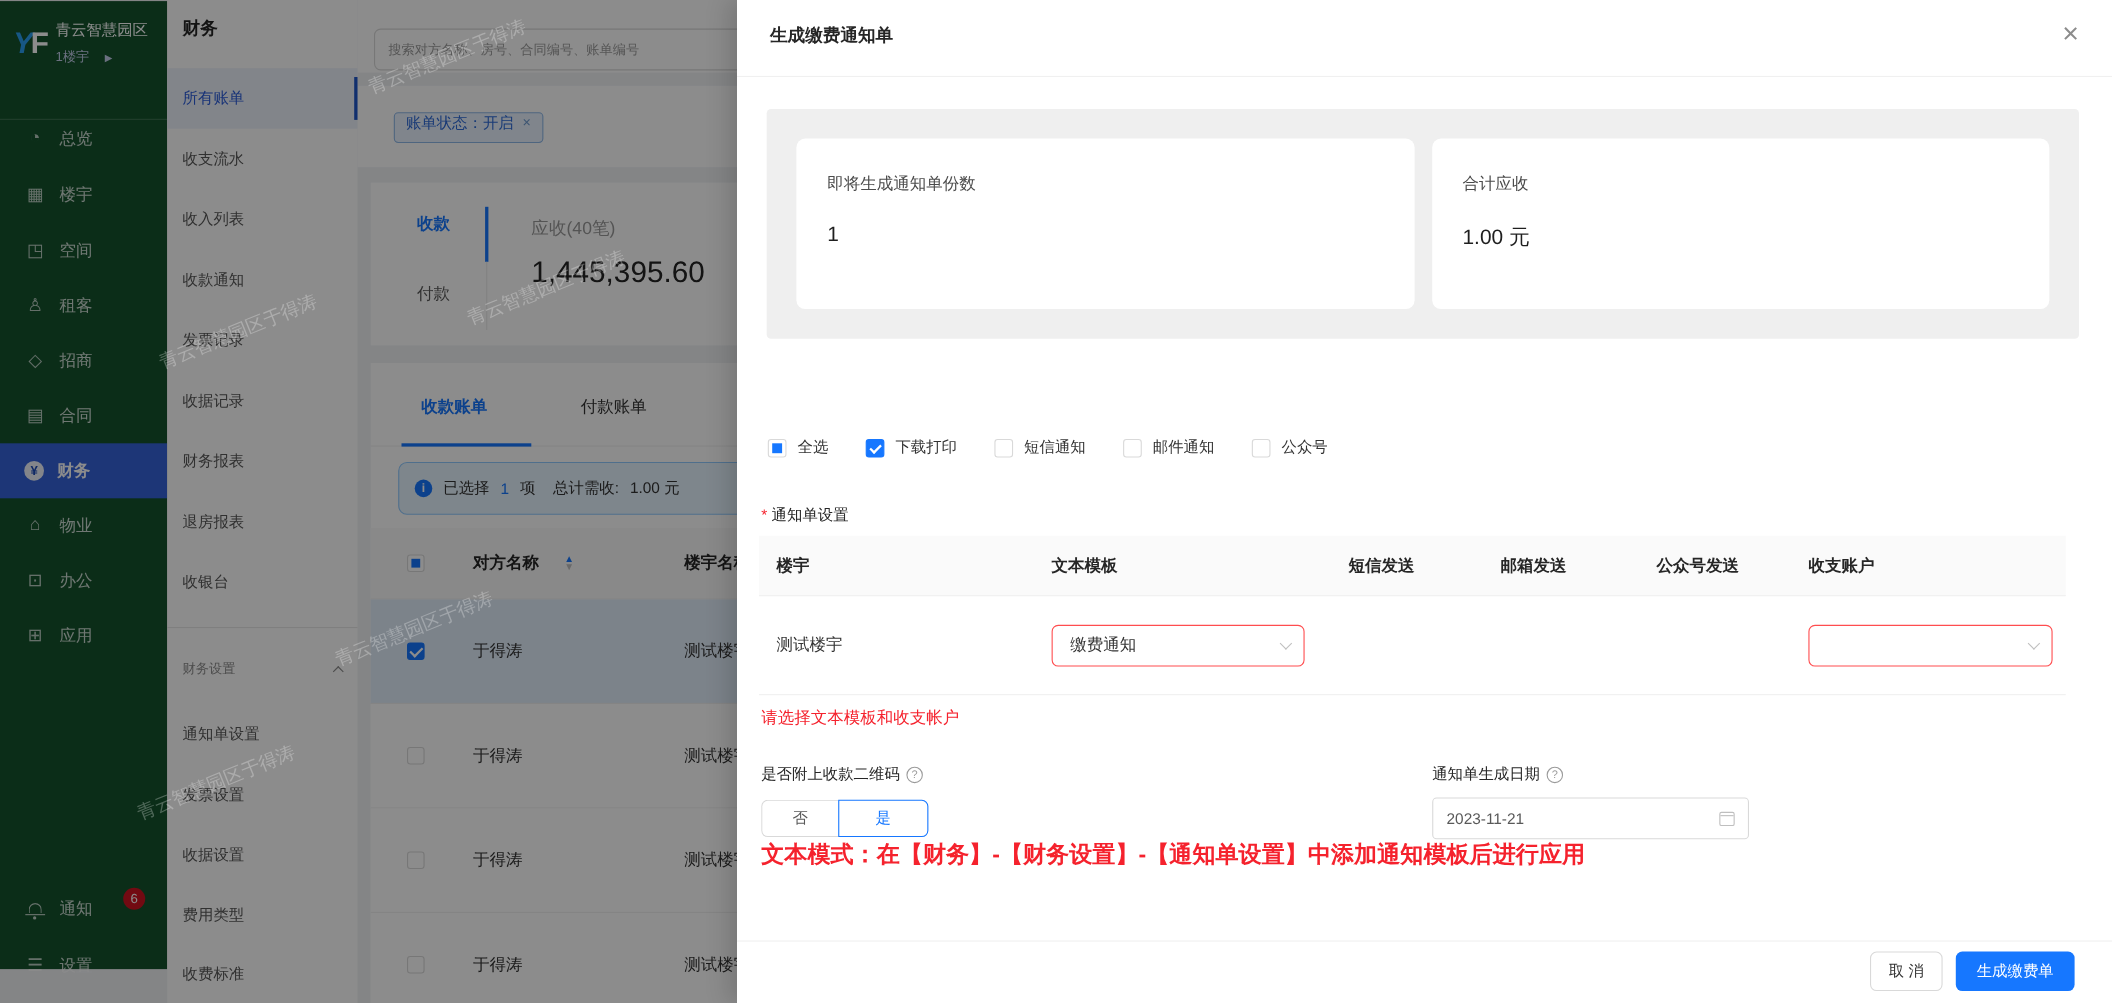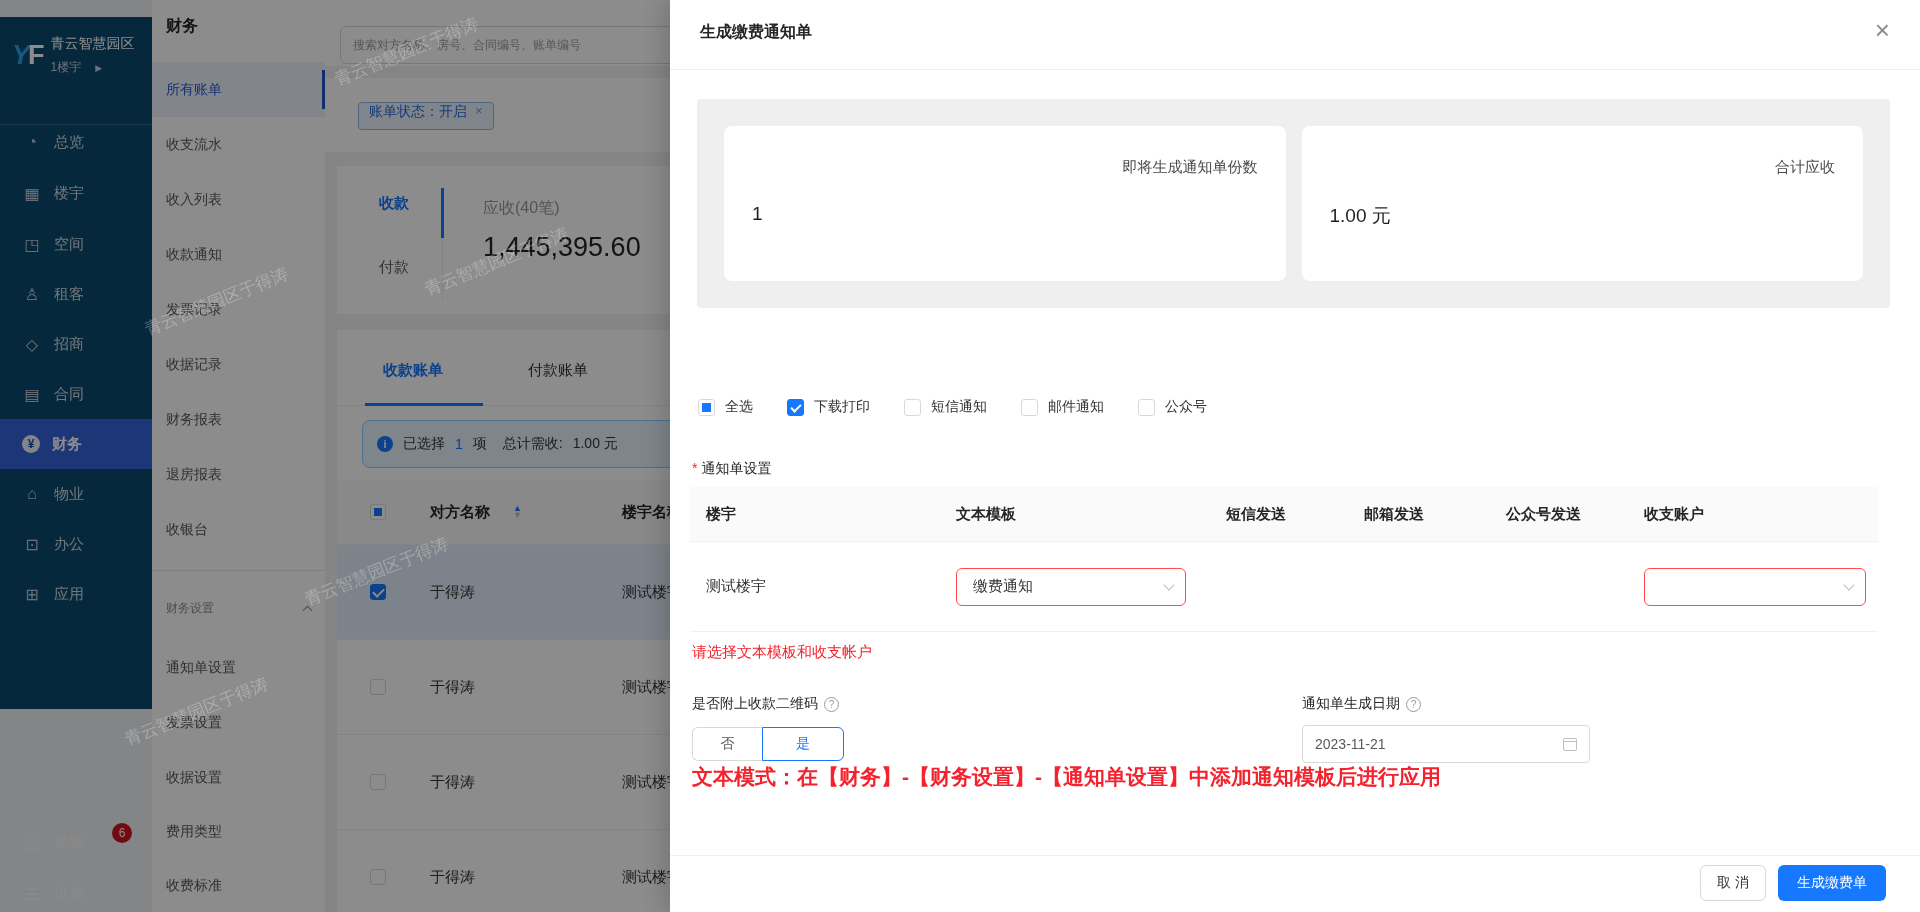--- a/index.html
+++ b/index.html
@@ -1,21 +1,21 @@
 <!DOCTYPE html>
 <html><head>
 <meta charset="utf-8">
 <style>
   html,body{margin:0;padding:0;background:#000;}
   *{box-sizing:border-box;font-family:"Liberation Sans","DejaVu Sans",sans-serif;}
   .screen{position:relative;width:1920px;height:912px;overflow:hidden;background:#f0f2f5;}
   .abs{position:absolute;}
 
   
-  .sidebar{left:0;top:17px;width:152px;height:692px;background:#0c4a6e;color:#cfd8ef;z-index:10;}
+  .sidebar{left:0;top:1px;width:152px;height:880px;background:#14532d;color:#cfd8ef;z-index:10;}
   .logo-row{position:absolute;left:12px;top:18px;display:flex;align-items:center;gap:8px;}
   .logo-mark{font-size:27px;font-weight:900;letter-spacing:-2px;color:#fff;}
   .logo-mark .y{color:#2b9ff0;font-style:italic;}
   .logo-text{width:86px;overflow:hidden;}
   .logo-name{font-size:14px;color:#fff;white-space:nowrap;}
   .logo-sub{font-size:12px;color:#c3cdea;margin-top:6px;white-space:nowrap;}
   .logo-caret{font-size:9px;color:#c3cdea;margin-left:14px;}
   .side-divider{position:absolute;left:0;top:107px;width:152px;height:1px;background:rgba(255,255,255,0.18);}
   .nav-item{position:absolute;left:0;width:152px;height:50px;display:flex;align-items:center;padding-left:22px;gap:12px;font-size:15px;color:rgba(255,255,255,0.78);cursor:pointer;}
   .nav-item .ic{width:20px;text-align:center;font-size:16px;color:rgba(255,255,255,0.7);}
@@ -79,21 +79,21 @@
   .mask{left:0;top:0;width:1920px;height:912px;background:rgba(0,0,0,0.45);z-index:40;}
   .wm{position:absolute;color:rgba(255,255,255,0.28);font-size:17px;transform:rotate(-22deg);z-index:45;white-space:nowrap;}
 
   
   .drawer{left:670px;top:0;width:1250px;height:912px;background:#fff;z-index:60;box-shadow:-8px 0 20px rgba(0,0,0,0.15);}
   .dr-header{position:absolute;left:0;top:0;width:1250px;height:70px;border-bottom:1px solid #f0f0f0;}
   .dr-title{position:absolute;left:30px;top:22px;font-size:16px;font-weight:600;color:#262626;}
   .dr-close{position:absolute;right:30px;top:17px;font-size:26px;color:#8c8c8c;cursor:pointer;line-height:1;}
   .sum-panel{position:absolute;left:27px;top:99px;width:1193px;height:209px;background:#efefef;border-radius:4px;display:flex;gap:16px;padding:27px;}
   .sum-card{flex:1;background:#fff;border-radius:8px;padding:32px 28px;}
-  .sum-label{font-size:15px;color:#4b4b4b;text-align:right;}
+  .sum-label{font-size:15px;color:#4b4b4b;}
   .sum-value{font-size:19px;color:#1f1f1f;margin-top:26px;}
   .req{color:#f5222d;margin-right:4px;}
   .fld-label{font-size:14px;color:#262626;}
   .red-hint{font-size:21px;font-weight:700;color:#f5222d;}
   .notify-row{position:absolute;left:22px;top:340px;display:flex;align-items:center;gap:10px;}
   .cbx-row{position:absolute;left:28px;top:398px;display:flex;align-items:center;gap:10px;font-size:14px;color:#333;}
   .cbx-row .gap{width:14px;}
   .cbx{width:17px;height:17px;border:1px solid #d9d9d9;border-radius:3px;background:#fff;position:relative;}
   .cbx.ind::after{content:'';position:absolute;left:3px;top:3px;width:9px;height:9px;background:#1677ff;}
   .cbx.on{background:#1677ff;border-color:#1677ff;}

